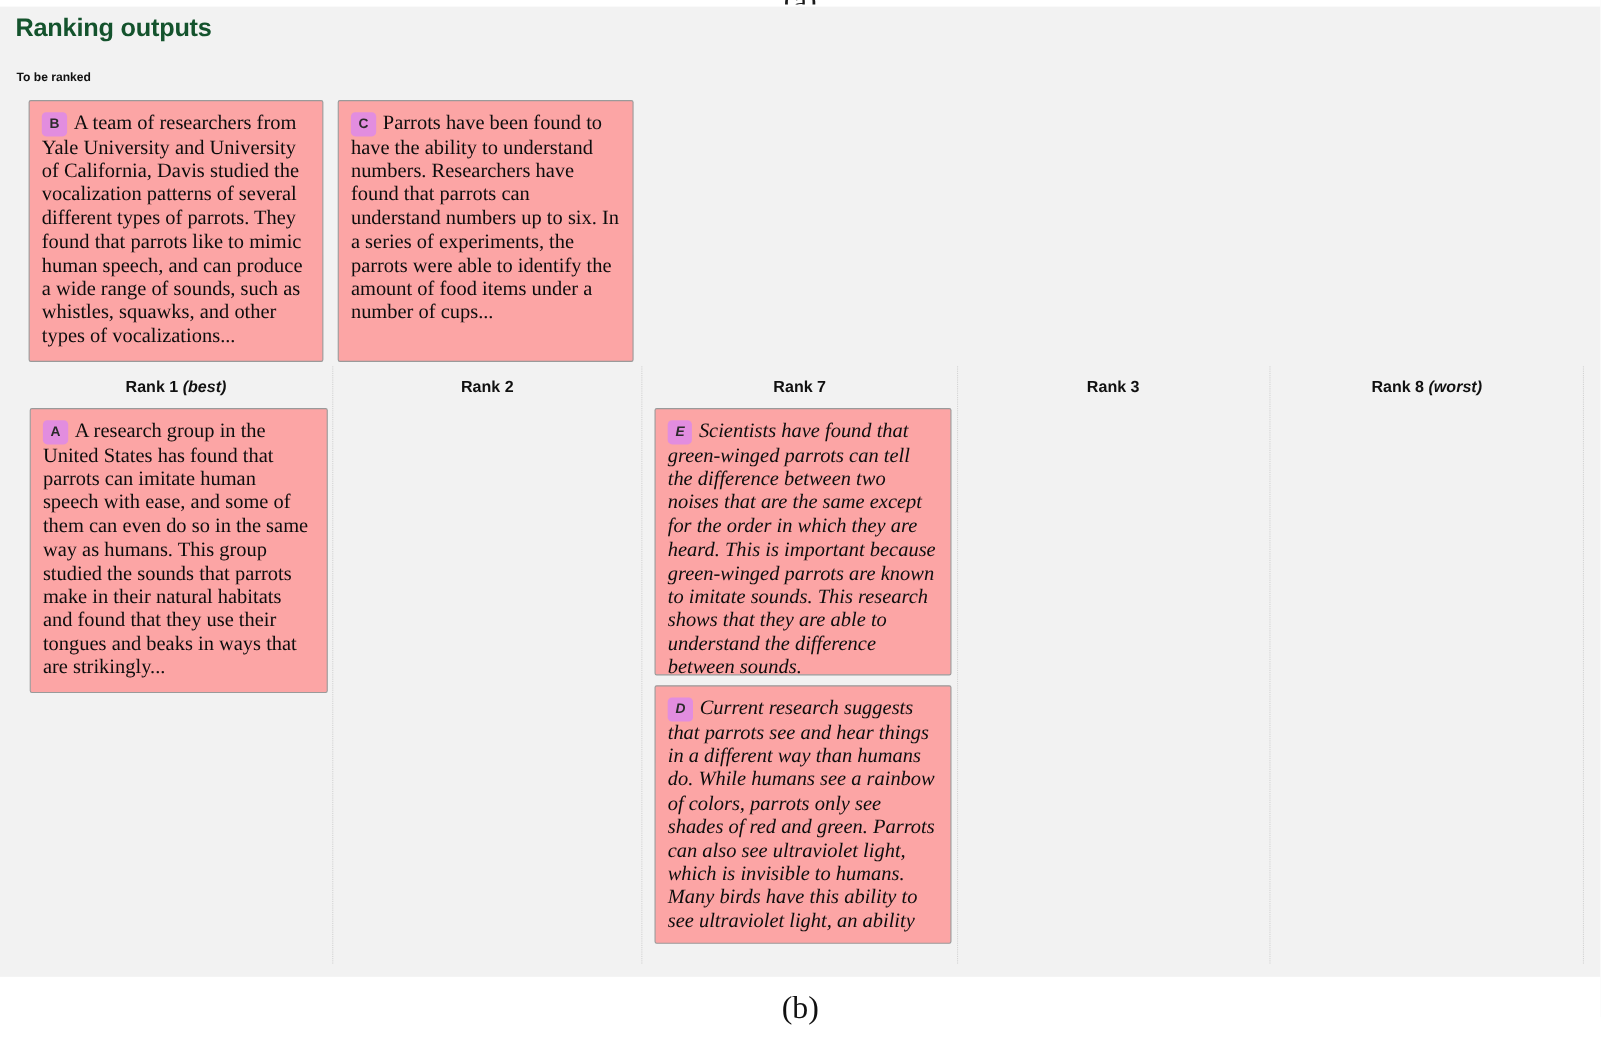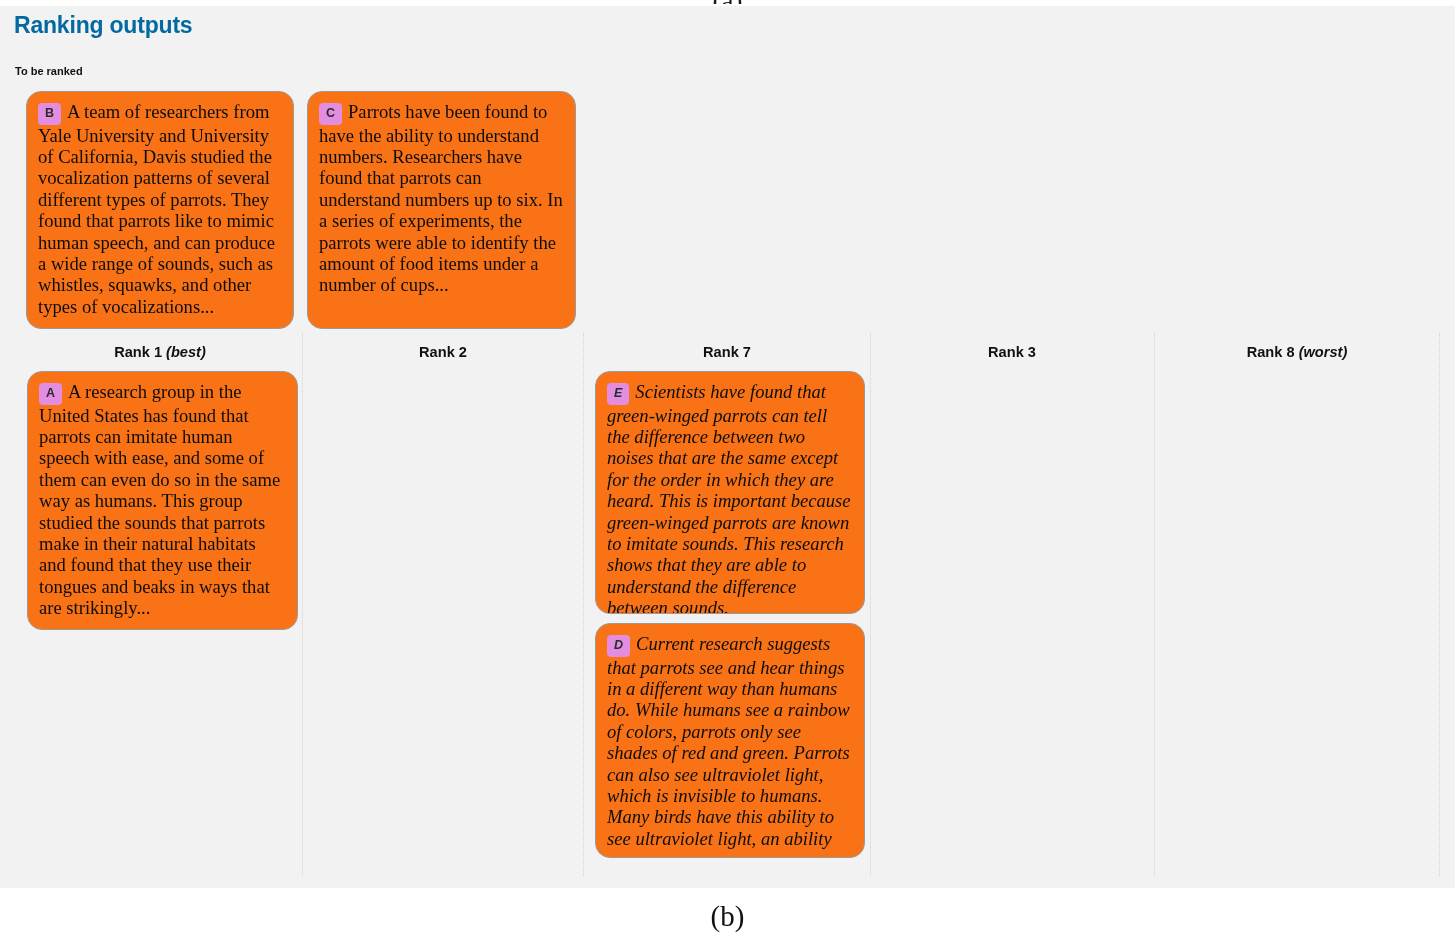--- a/index.html
+++ b/index.html
@@ -39,21 +39,21 @@
     background: #f2f2f2;
     overflow: hidden;
   }
 
   #page-title {
     position: absolute;
     top: 6px;
     left: 14px;
     font-size: 23px;
     font-weight: bold;
-    color: #0369a1;
+    color: #14532d;
     letter-spacing: -0.2px;
   }
 
   #tobe-label {
     position: absolute;
     top: 59px;
     left: 15px;
     font-size: 11px;
     font-weight: bold;
     color: #111111;
@@ -93,23 +93,23 @@
 
   
   .rank-col {
     position: absolute;
     top: 365px;
   }
 
   
   .card {
     box-sizing: border-box;
-    background: #f97316;
+    background: #fca5a5;
     border: 1.2px solid #9a9a9a;
-    border-radius: 15px;
+    border-radius: 2px;
     padding: 9px 11px 2px 11px;
     font-family: "Liberation Serif", serif;
     font-size: 18.6px;
     line-height: 21.4px;
     color: #0d0d0d;
     overflow: hidden;
     margin-bottom: 9px;
   }
   .card:last-child { margin-bottom: 0; }
 

